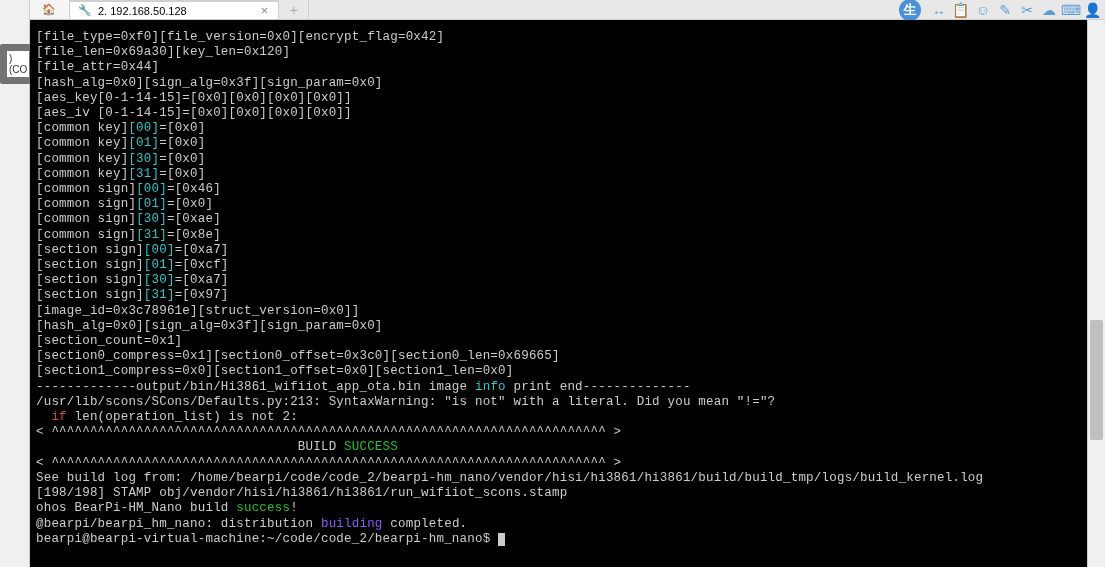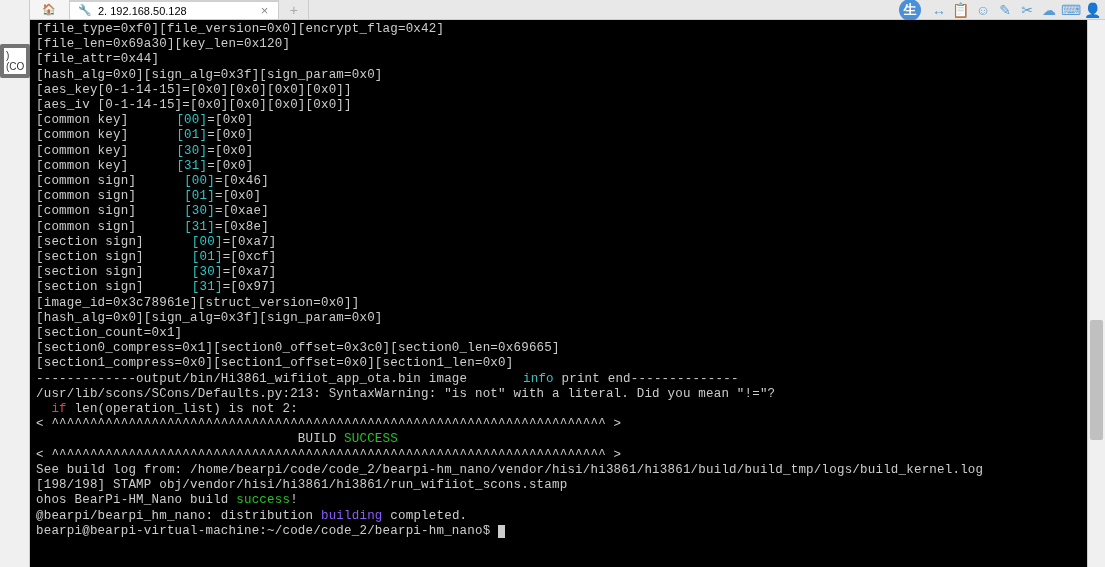--- a/index.html
+++ b/index.html
@@ -20,21 +20,21 @@
   border-right: 1px solid #ccc;
 }
 .left-badge {
   position: absolute;
   left: 0;
   top: 44px;
   font-size: 10px;
   color: #333;
   padding: 2px;
   background: #fff;
-  border: 4px solid #737373;
+  border: 7px solid #737373;
   border-radius: 2px;
 }
 .tab-bar {
   position: absolute;
   left: 30px;
   top: 0;
   right: 0;
   height: 20px;
   background: #e8e8e8;
   display: flex;
@@ -114,21 +114,21 @@
   position: absolute;
   left: 30px;
   top: 20px;
   right: 18px;
   bottom: 0;
   background: #000;
   color: #ccc;
   font-family: "Consolas","Courier New",monospace;
   font-size: 12.5px;
   line-height: 15.2px;
-  padding: 2px 6px;
+  padding: 10px 6px;
   overflow: hidden;
   white-space: pre;
   letter-spacing: 0.2px;
 }
 .scrollbar {
   position: absolute;
   right: 0;
   top: 20px;
   bottom: 0;
   width: 18px;
@@ -138,21 +138,21 @@
 .scroll-thumb {
   position: absolute;
   left: 2px;
   right: 2px;
   top: 300px;
   height: 120px;
   background: #c0c0c0;
   border-radius: 2px;
   cursor: pointer;
 }
-.hl-cyan { color: #2dc7c7; margin-left: 48px; }
+.hl-cyan { color: #2dc7c7; }
 .hl-green { color: #25c425; margin-top: 7px; }
 .hl-red { color: #d44; margin-top: 33px; }
 .hl-purple { color: #8b5cf6; }
 .cursor {
   display: inline-block;
   width: 7px;
   height: 13px;
   background: #ccc;
   vertical-align: text-bottom;
 }

